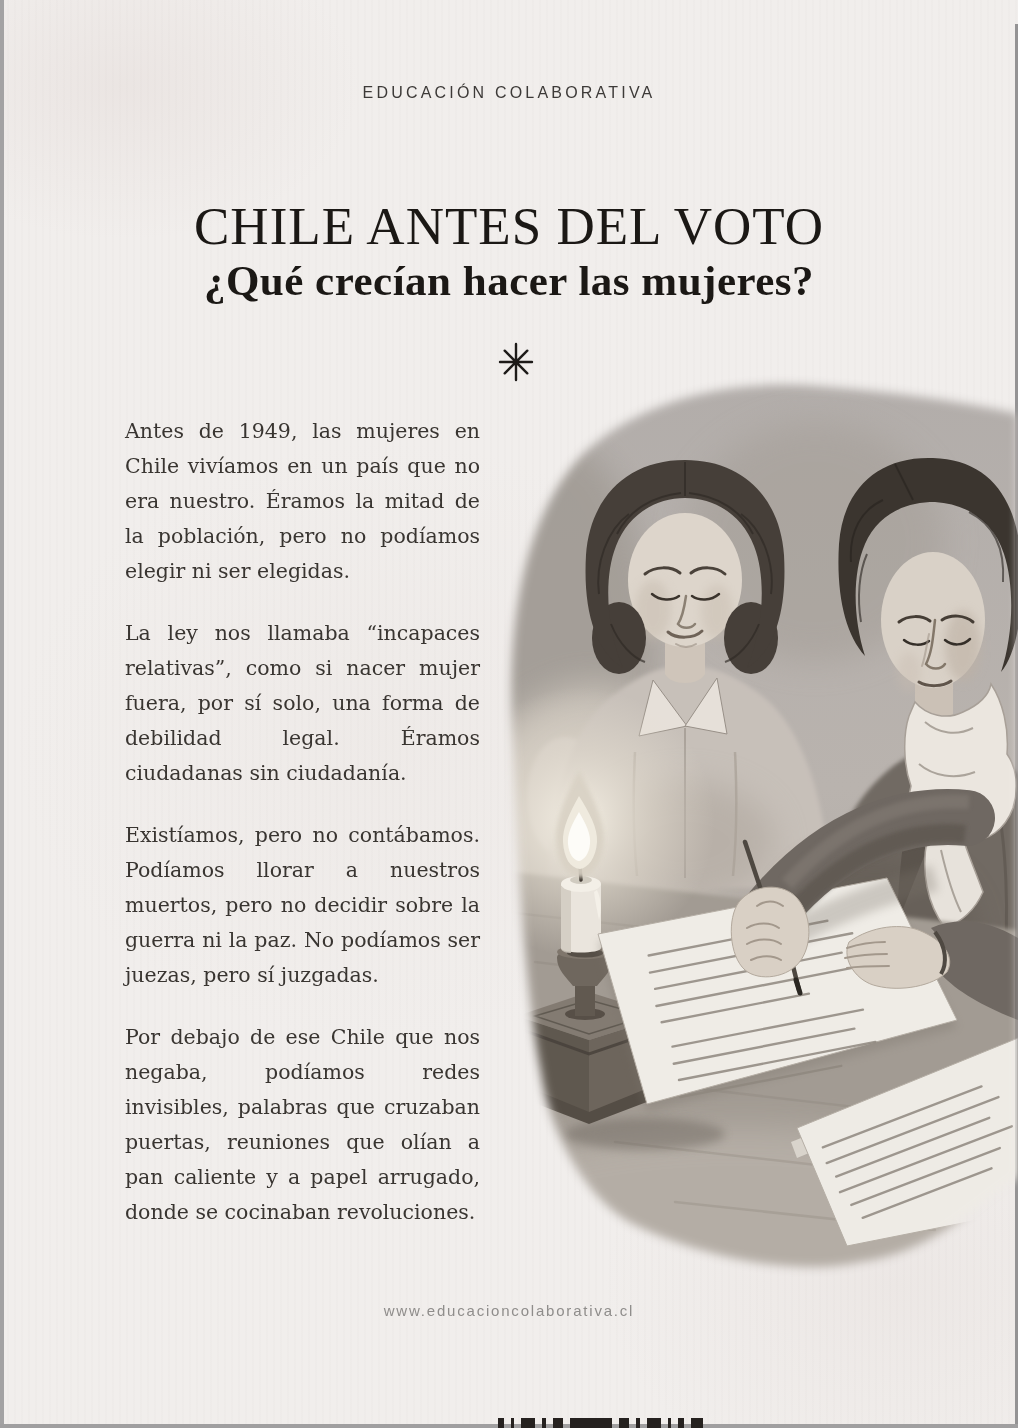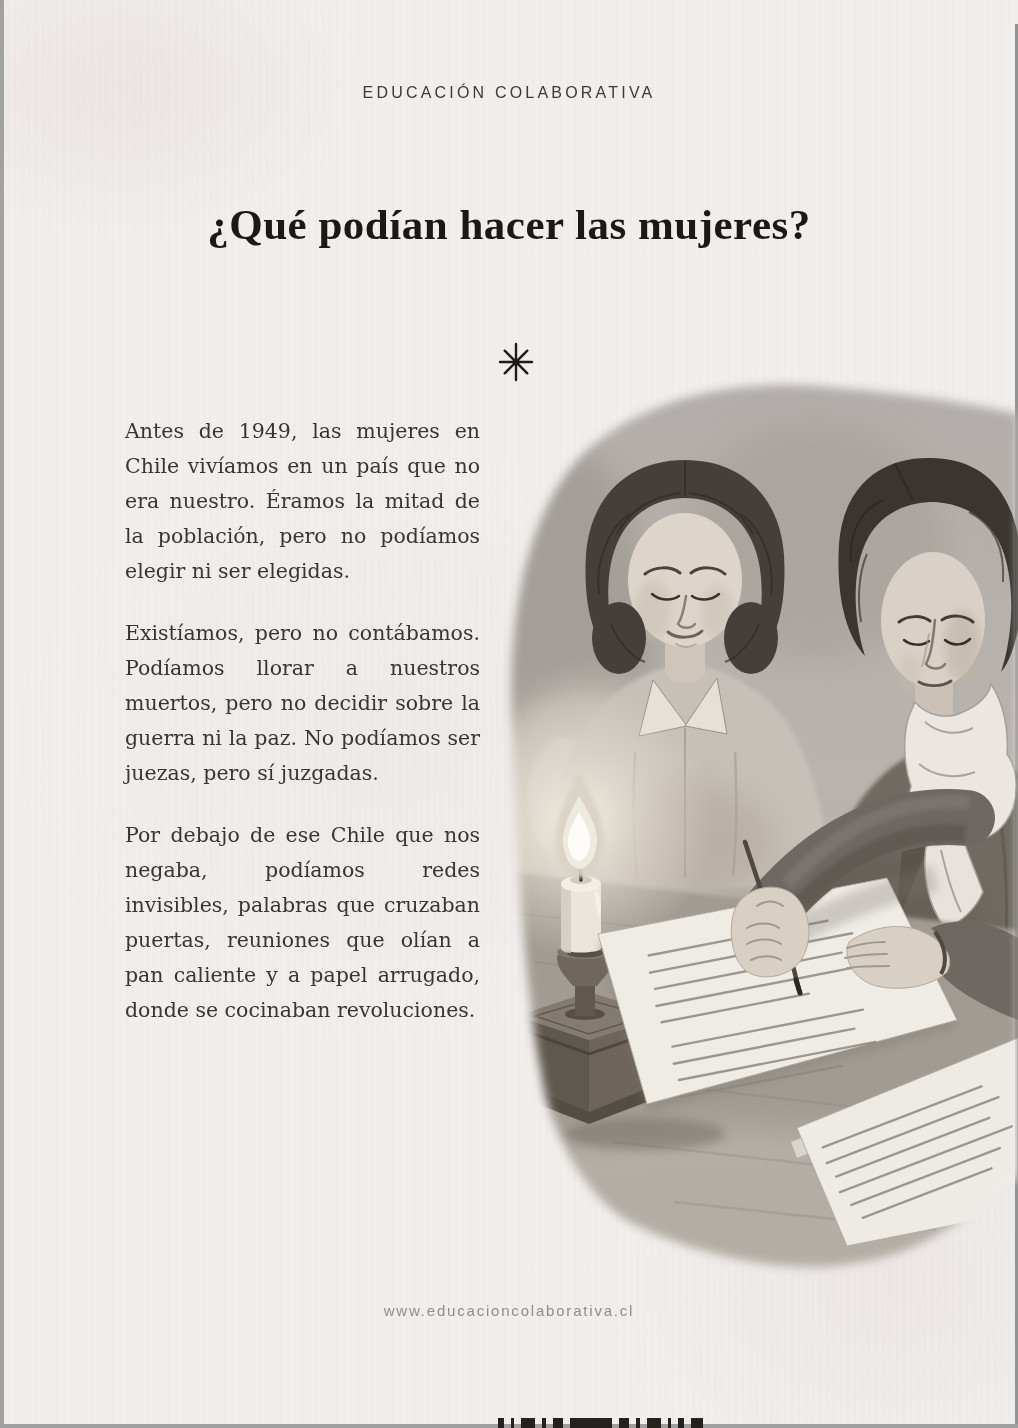--- a/index.html
+++ b/index.html
@@ -60,37 +60,39 @@
 
 <div class="page">
 
   <div class="edge edge-left"></div>
   <div class="edge edge-right"></div>
   <div class="edge edge-bottom"></div>
 
   <header class="brand">EDUCACIÓN COLABORATIVA</header>
 
   <div class="titleblock">
-    <h2>¿Qué podían hacer las mujeres?</h2>
+    <h1>CHILE ANTES DEL VOTO</h1>
+    <h2>¿Qué crecían hacer las mujeres?</h2>
   </div>
 
   <div class="divider">
     <svg viewBox="0 0 48 48" aria-hidden="true">
       <g stroke="#1d1a18" stroke-width="2.4" stroke-linecap="round">
         <line x1="24" y1="6" x2="24" y2="42"></line>
         <line x1="8" y1="24" x2="40" y2="24"></line>
         <line x1="12.7" y1="12.7" x2="35.3" y2="35.3"></line>
         <line x1="35.3" y1="12.7" x2="12.7" y2="35.3"></line>
       </g>
       <circle cx="24" cy="24" r="3.4" fill="#1d1a18"></circle>
     </svg>
   </div>
 
   <main class="bodycol">
     <p>Antes de 1949, las mujeres en Chile vivíamos en un país que no era nuestro. Éramos la mitad de la población, pero no podíamos elegir ni ser elegidas.</p>
+    <p>La ley nos llamaba “incapaces relativas”, como si nacer mujer fuera, por sí solo, una forma de debilidad legal. Éramos ciudadanas sin ciudadanía.</p>
     <p>Existíamos, pero no contábamos. Podíamos llorar a nuestros muertos, pero no decidir sobre la guerra ni la paz. No podíamos ser juezas, pero sí juzgadas.</p>
     <p>Por debajo de ese Chile que nos negaba, podíamos redes invisibles, palabras que cruzaban puertas, reuniones que olían a pan caliente y a papel arrugado, donde se cocinaban revoluciones.</p>
   </main>
 
   <figure class="illus">
     <svg viewBox="0 0 523 923" aria-hidden="true">
       <defs>
         <filter id="b2" x="-30%" y="-30%" width="160%" height="160%">
             <feGaussianBlur stdDeviation="2"></feGaussianBlur>
           </filter>

